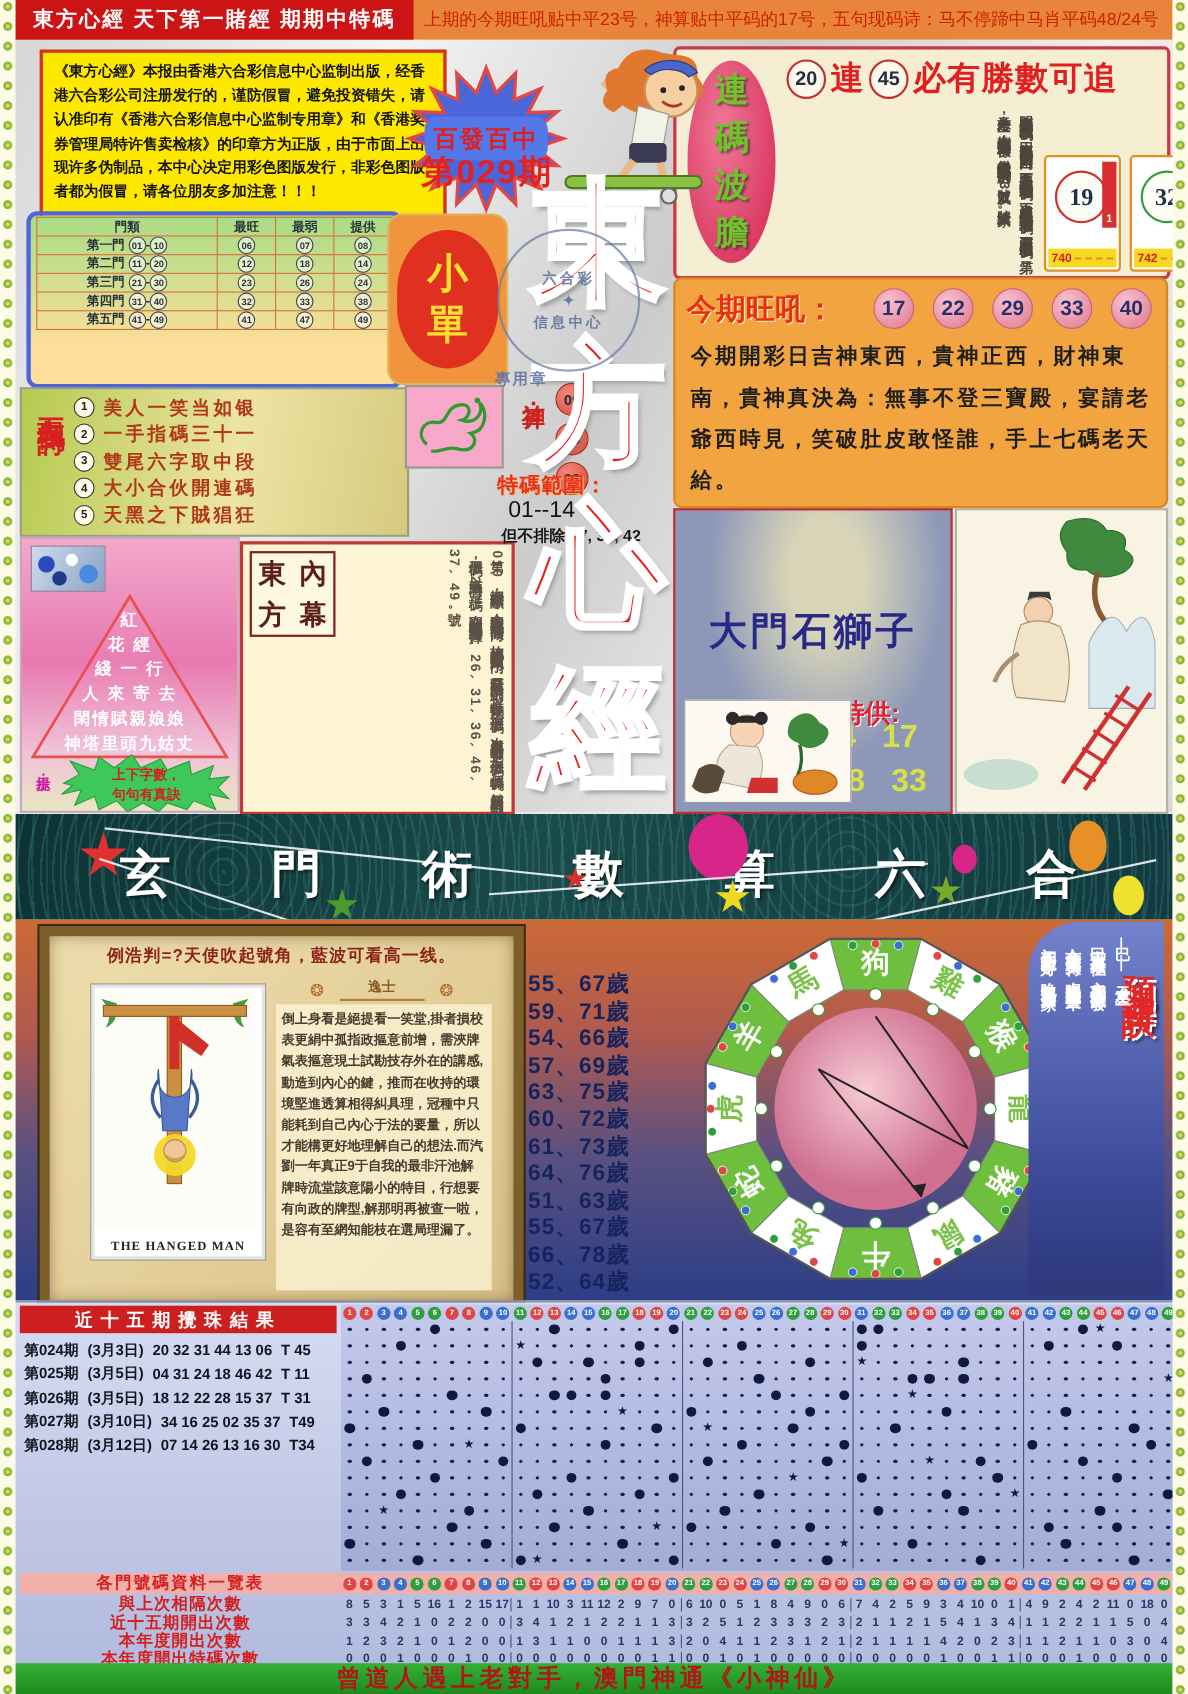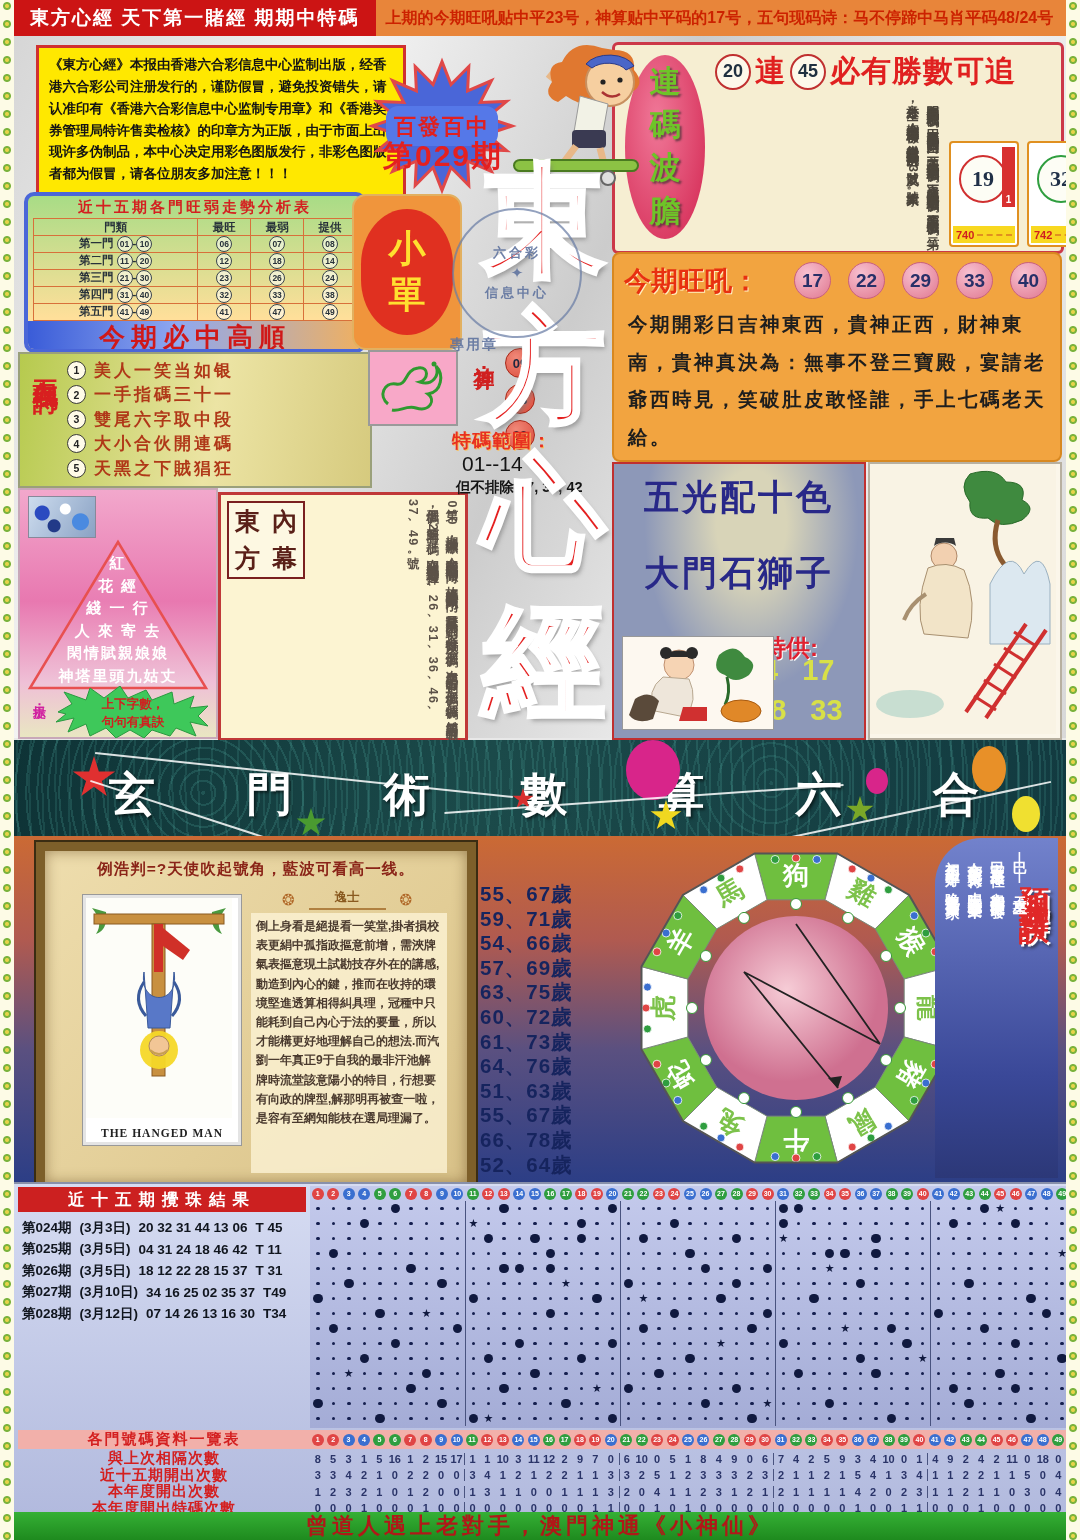--- a/index.html
+++ b/index.html
@@ -11,21 +11,21 @@
     background-color:#fdfbe6;
     background-image:
       radial-gradient(circle at 7px 6px,#e8d44a 1.5px,rgba(0,0,0,0) 2.5px),
       radial-gradient(circle at 7px 6px,#7ab23c 3.5px,rgba(0,0,0,0) 4.5px);
     background-size:14px 18px;}
   #fb-left{left:0;} #fb-right{right:0;}
   
   #hdr{left:14px;top:0;width:1052px;height:36px;background:#e8853a;display:flex;z-index:10;}
   #hdr-red{background:#cc1414;color:#fff;font-weight:700;font-size:19px;letter-spacing:2px;
     display:flex;align-items:center;padding:0 16px;white-space:nowrap;}
-  #hdr-sub{color:#cc2200;font-weight:700;font-size:16px;display:flex;align-items:center;
+  #hdr-sub{color:#cc2200;font-weight:400;font-size:16px;display:flex;align-items:center;
     padding:5px 10px;white-space:nowrap;}
   
   #topzone{left:14px;top:36px;width:1052px;height:702px;
     background:linear-gradient(115deg,#d6d6d6,#f4f4f4 25%,#cccccc 50%,#efefef 72%,#d8d8d8);}
   #intro{left:36px;top:45px;width:344px;height:140px;background:#ffe800;border:3px solid #d03030;
     padding:6px 10px;font-weight:700;font-size:13.5px;line-height:1.62;color:#141414;}
   
   #ana{left:24px;top:192px;width:334px;height:153px;border:4px solid #4a66d8;border-radius:10px;
     background:linear-gradient(180deg,#a8dc86,#ffdf9a 80%);overflow:hidden;}
   #ana-title{color:#d42020;font-weight:700;font-size:15px;text-align:center;letter-spacing:3px;padding-top:2px;}
@@ -215,21 +215,20 @@
   <div class="abs" id="hdr">
     <div id="hdr-red">東方心經 天下第一賭經 期期中特碼</div>
     <div id="hdr-sub">上期的今期旺吼贴中平23号，神算贴中平码的17号，五句现码诗：马不停蹄中马肖平码48/24号</div>
   </div>
 
   <div class="abs" id="topzone"></div>
 
   <div class="abs" id="intro">《東方心經》本报由香港六合彩信息中心监制出版，经香港六合彩公司注册发行的，谨防假冒，避免投资错失，请认准印有《香港六合彩信息中心监制专用章》和《香港奖券管理局特许售卖检核》的印章方为正版，由于市面上出现许多伪制品，本中心决定用彩色图版发行，非彩色图版者都为假冒，请各位朋友多加注意！！！</div>
 
   <div class="abs" id="ana">
-    <div id="ana-title">近十五期各門旺弱走勢分析表</div>
     <table class="ana-tbl">
       <tbody id="ana-body">
           <tr>
             <td>門類</td>
             <td>最旺</td>
             <td>最弱</td>
             <td>提供</td>
           </tr>
           <tr>
             <td>第一門 <span class="circ">01</span>-<span class="circ">10</span></td>
@@ -256,23 +255,20 @@
             <td><span class="circ">38</span></td>
           </tr>
           <tr>
             <td>第五門 <span class="circ">41</span>-<span class="circ">49</span></td>
             <td><span class="circ">41</span></td>
             <td><span class="circ">47</span></td>
             <td><span class="circ">49</span></td>
           </tr>
         </tbody>
     </table>
-    <div id="ana-foot">
-      <span>今期必中高順</span>
-    </div>
   </div>
 
   <div class="abs" id="poem">
     <div id="poem-title">五句現碼詩</div>
     <div id="poem-lines">
         <div class="pline">
           <span class="pnum">1</span>
           <span class="ptxt">美人一笑当如银</span>
         </div>
         <div class="pline">
@@ -429,21 +425,20 @@
           <span class="whball">22</span>
           <span class="whball">29</span>
           <span class="whball">33</span>
           <span class="whball">40</span>
         </span>
     </div>
     <div class="abs" id="wh-body">今期開彩日吉神東西，貴神正西，財神東南，貴神真決為：無事不登三寶殿，宴請老爺西時見，笑破肚皮敢怪誰，手上七碼老天給。</div>
   </div>
 
   <div class="abs" id="wg">
-    <div class="abs" id="wg-l1">五光配十色</div>
     <div class="abs" id="wg-l2">大門石獅子</div>
     <div class="abs" id="wg-sp">特供:</div>
     <div class="wg-nums" id="wg-r1" style="left:148px;top:190px;">
         <span>4</span>
         <span>17</span>
       </div>
     <div class="wg-nums" id="wg-r2" style="left:140px;top:230px;">
         <span>28</span>
         <span>33</span>
       </div>

